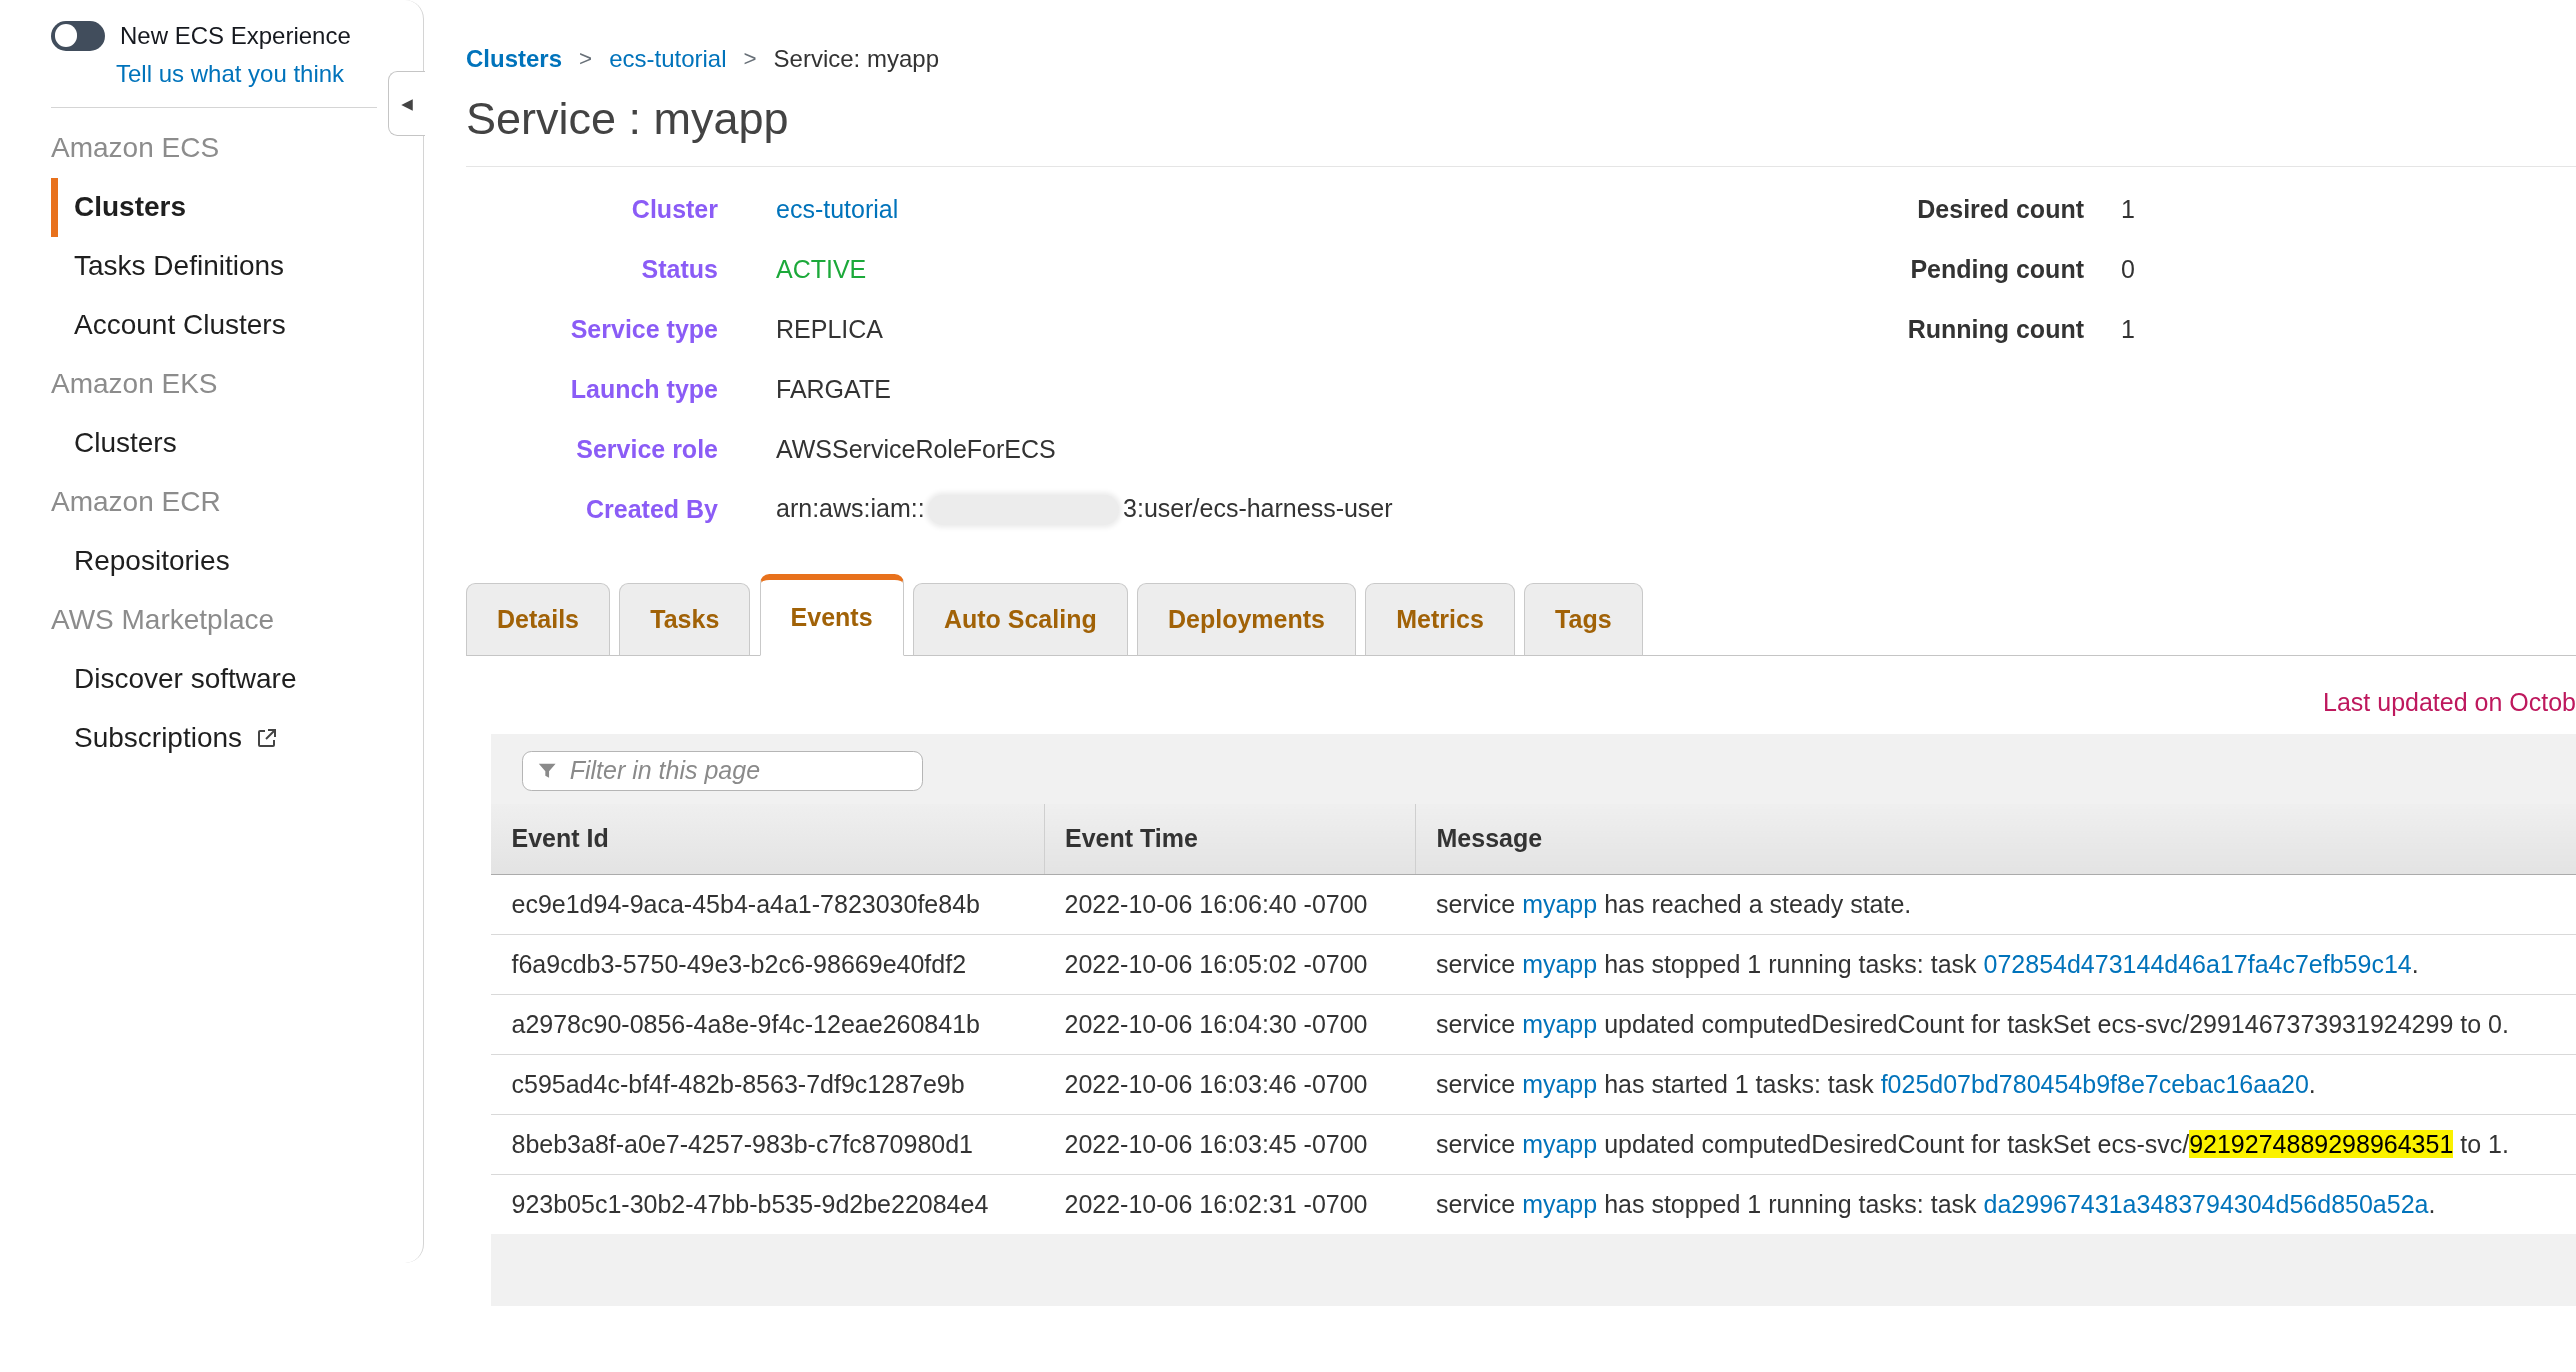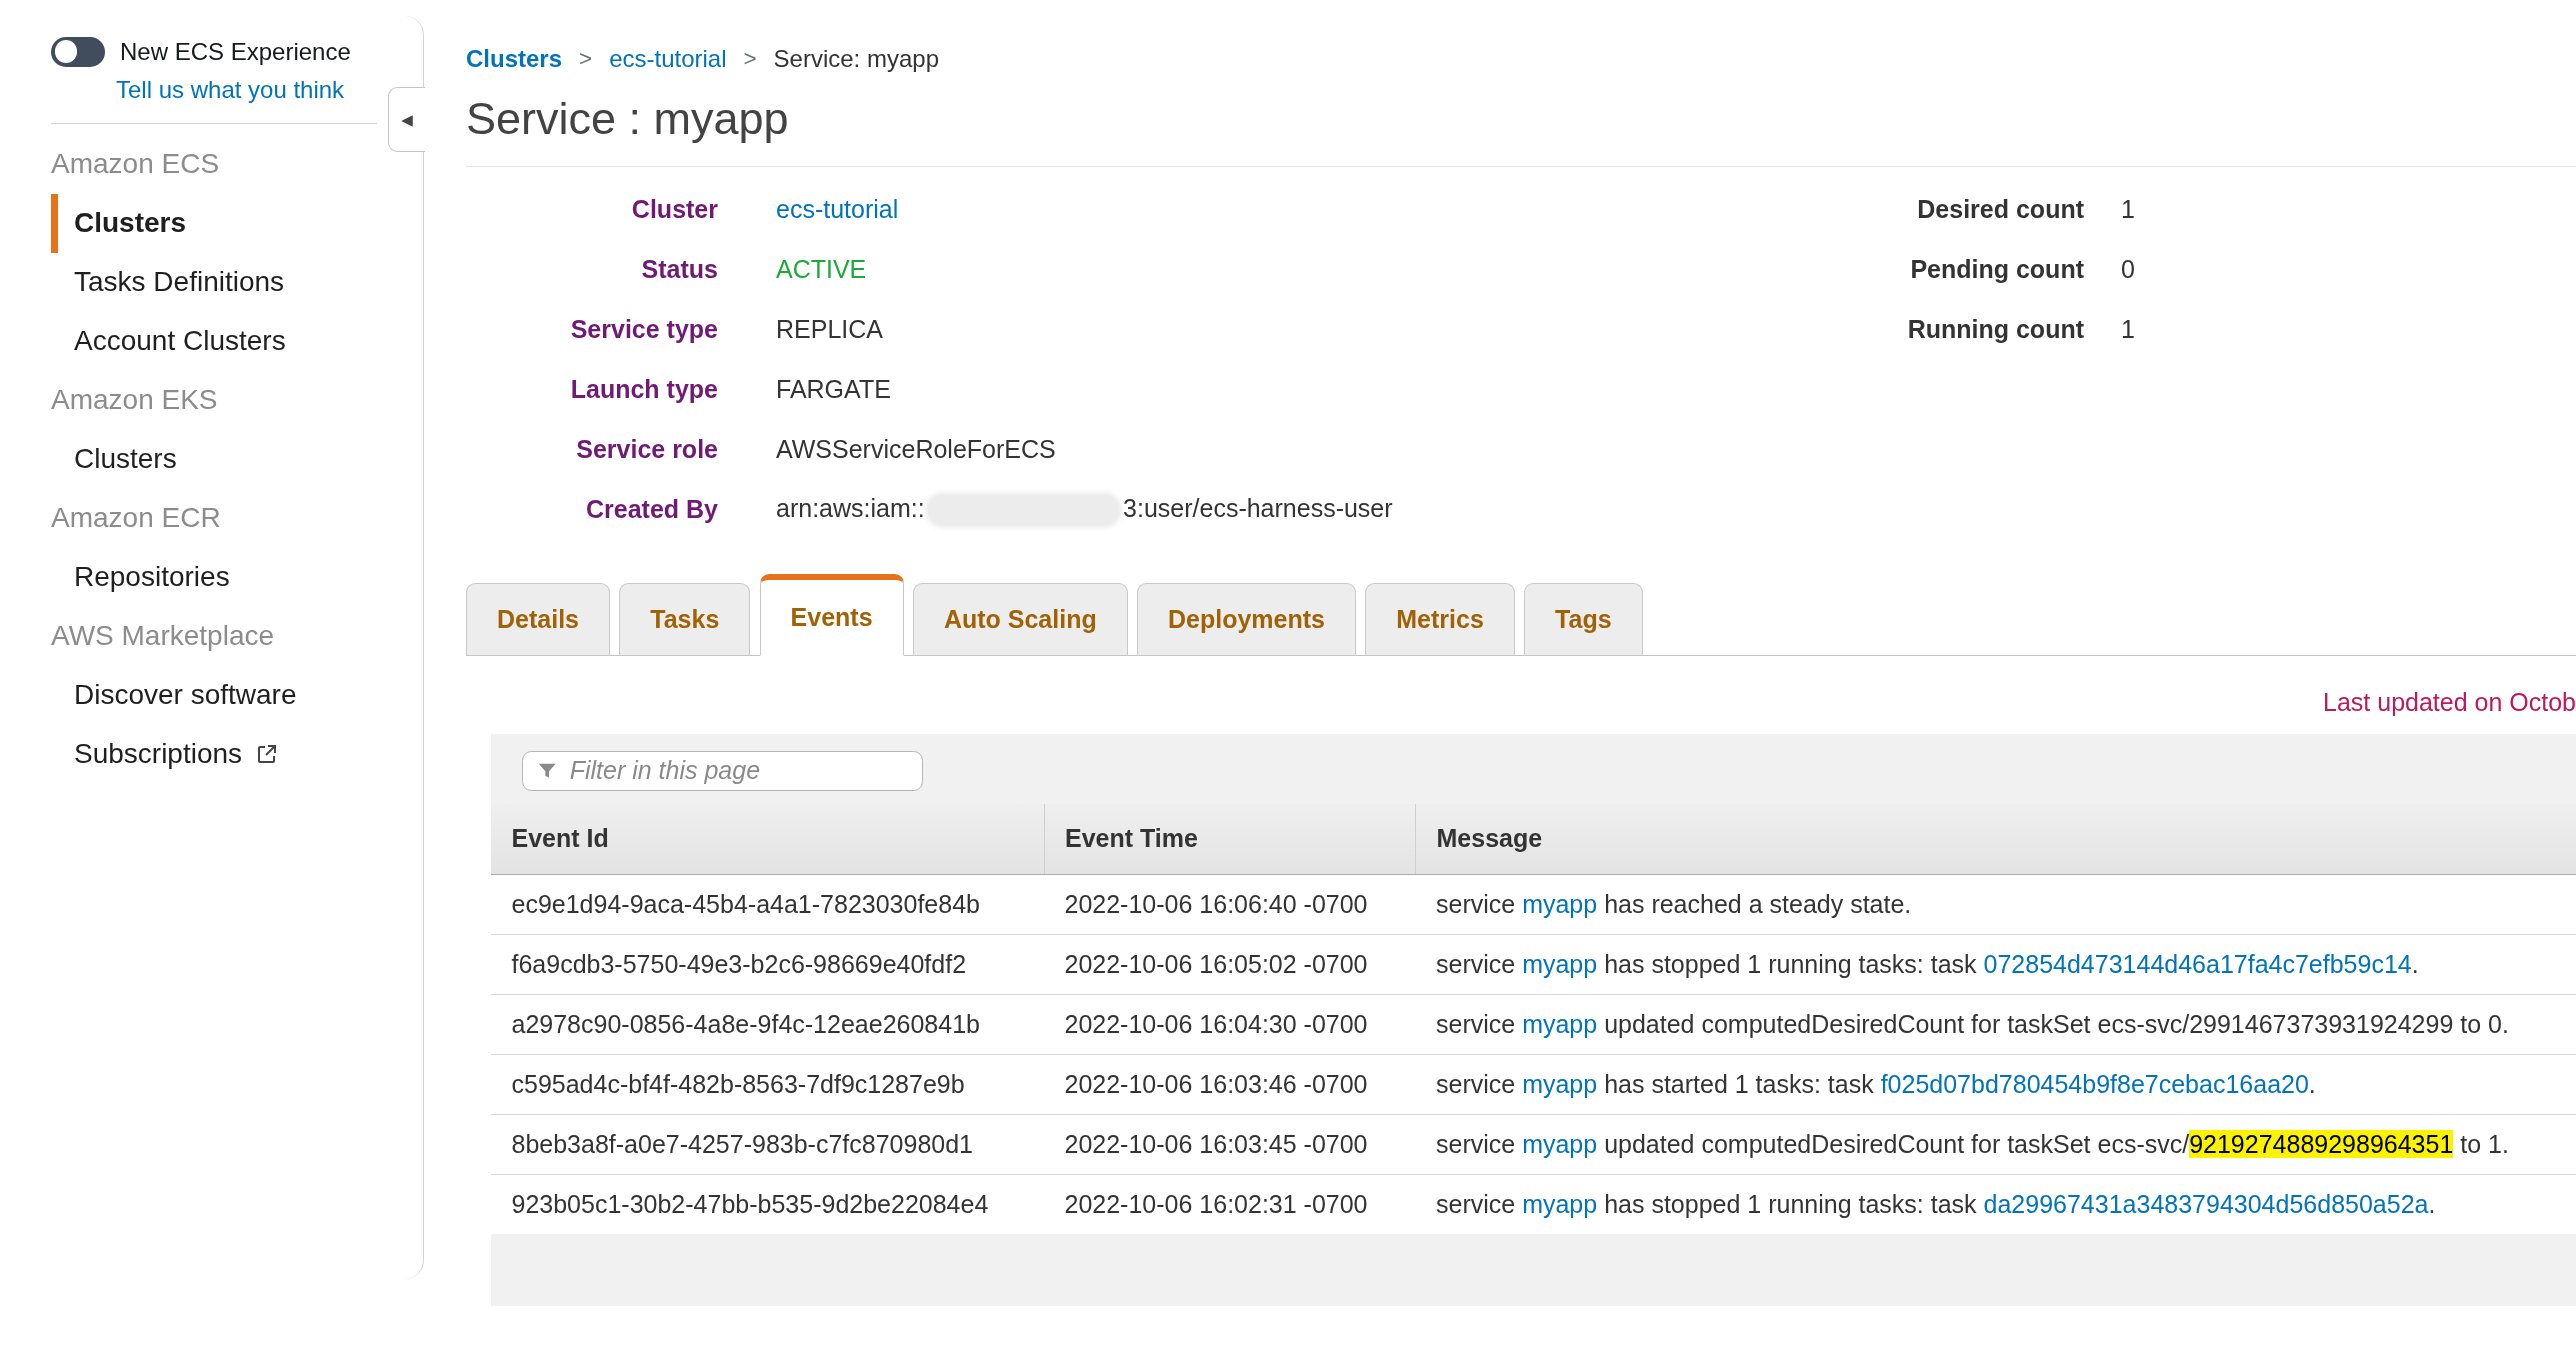--- a/index.html
+++ b/index.html
@@ -1,20 +1,20 @@
 <!DOCTYPE html>
 <html style="font-size:15px"><head>
 <meta charset="utf-8">
 <style>
   html,body{margin:0;padding:0;}
   body{font-family:"Liberation Sans", sans-serif; color:#333; background:#fff;}
   .screen{position:relative; width:2576px; height:1373px; overflow:hidden; background:#fff;}
 
   
-  .sidebar{position:absolute; left:0; top:16px; width:424px; height:1263px; background:#fff; border-right:0.9px solid #d4d4d4; box-sizing:border-box;border-radius:19px;}
+  .sidebar{position:absolute; left:0; top:0; width:424px; height:1263px; background:#fff; border-right:0.9px solid #d4d4d4; box-sizing:border-box;border-radius:19px;}
   .sidebar-inner{padding:18.7px 0 0 51px;}
   .toggle-row{display:flex; align-items:center; gap:15px; height:34px;}
   .toggle{width:54px; height:30px; border-radius:15px; background:var(--toggle-dark,#414d5c); position:relative; border:none; cursor:pointer;}
   .toggle-knob{position:absolute; left:3.7px; top:3.7px; width:22.4px; height:22.4px; border-radius:50%; background:#fff;}
   .toggle-label{font-size:24px; color:#16191f;}
   .feedback{display:block; margin:7.5px 0 0 65px; color:var(--link-blue,#0073bb); font-size:24px; text-decoration:none; cursor:pointer;}
   .sidebar-divider{margin-top:18.7px; width:326px; height:0.9px; background:#d5d5d5;}
   .side-nav{padding-top:11.2px;}
   .side-heading{height:59px; display:flex; align-items:center; color:#8c8c8c; font-size:28px;}
   .side-item{height:59px; display:flex; align-items:center; padding-left:23px; font-size:28px; color:#1f1f1f; cursor:pointer;}
@@ -29,21 +29,21 @@
   .breadcrumb{padding-top:45px; display:flex; align-items:center; gap:17px; font-size:24px; line-height:28px;}
   .crumb-link{color:var(--link-blue,#0073bb); text-decoration:none; cursor:pointer;}
   .crumb-link.bold{font-weight:700;}
   .crumb-current{color:#333;}
   .crumb-sep{color:#687078; font-size:22.4px;}
   .page-title{font-size:45px; font-weight:400; color:#434343; margin:22.4px 0 0 0; line-height:48px;}
   .title-divider{height:0.9px; background:#e5e5e5; margin-top:22.4px;}
 
   .summary{position:relative; padding-top:13px;}
   .field-row{display:flex; height:60px; align-items:center; font-size:25px;}
-  .field-label{width:252px; text-align:right; font-weight:700; color:#701a75;}
+  .field-label{width:252px; text-align:right; font-weight:700; color:#8b5cf6;}
   .field-value{margin-left:58px; color:#333;}
   .value-link{color:var(--link-blue,#0073bb); cursor:pointer;}
   .value-status{color:var(--status-green,#1ca93a);}
   .redacted-pill{display:inline-block; vertical-align:middle; width:191px; height:30px; border-radius:15px; background:#ececec; box-shadow:0 0 5.6px 2.8px #ececec; margin:0 3.7px;}
   .counts{position:absolute; top:13px; left:1366px;}
   .count-row{display:flex; height:60px; align-items:center; font-size:25px;}
   .count-label{width:252px; text-align:right; font-weight:700;}
   .count-value{margin-left:37px;}
 
   

